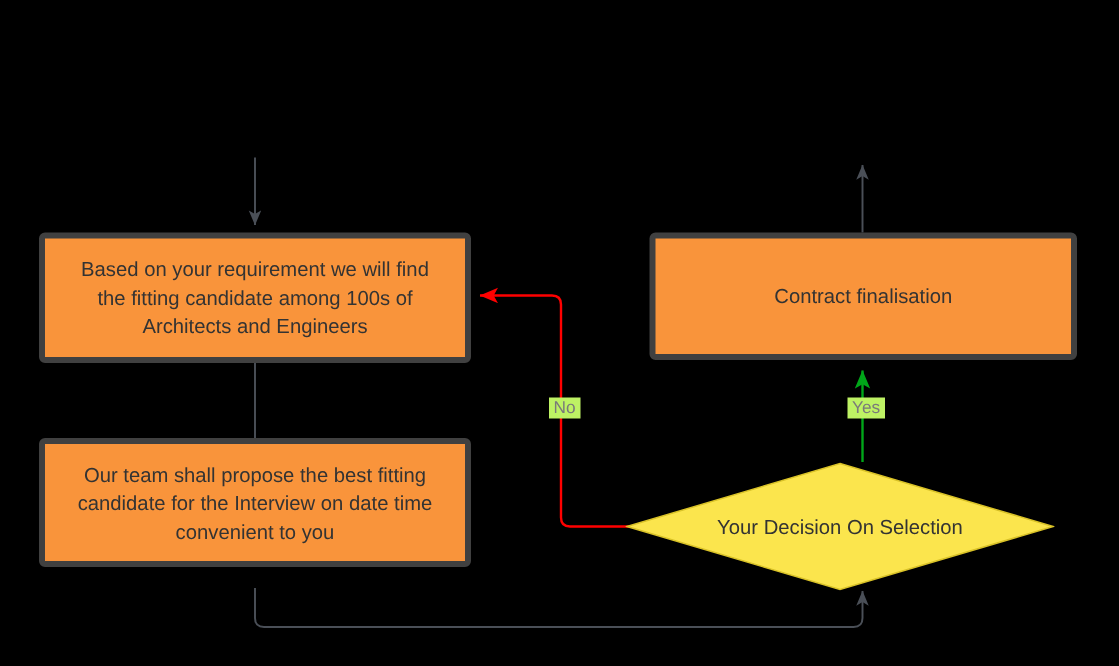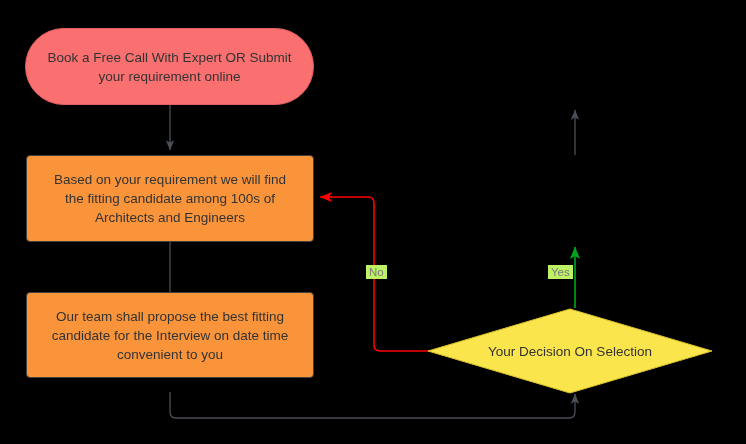--- a/index.html
+++ b/index.html
@@ -38,21 +38,21 @@
     padding: 0 14px;
     white-space: pre-line;
   }
   .pill {
     background: #FA7070;
     border: 1px solid #E85F5F;
     border-radius: 42px;
   }
   .rect {
     background: #F9943B;
-    border: 1px solid #404040;
+    border: 4px solid #404040;
     border-radius: 4px;
   }
   .diamond-wrap {
     position: absolute;
     z-index: 2;
     display: flex;
     align-items: center;
     justify-content: center;
   }
   .diamond-shape {
@@ -106,43 +106,42 @@
 
     <path d="M170,392 L170,412 Q170,418 176,418 L569,418 Q575,418 575,412 L575,394" fill="none" stroke="#4a4f57" stroke-width="1.3" marker-end="url(#arrow-gray)"></path>
 
     <path d="M435,351 L380,351 Q374,351 374,345 L374,203 Q374,197 368,197 L320,197" fill="none" stroke="#FF0000" stroke-width="1.6" marker-end="url(#arrow-red)"></path>
 
     <path d="M575,308 L575,247" fill="none" stroke="#00A619" stroke-width="1.6" marker-end="url(#arrow-green)"></path>
 
     <path d="M575,155 L575,110" fill="none" stroke="#4a4f57" stroke-width="1.3" marker-end="url(#arrow-gray)"></path>
   </svg>
 
-  <div class="node pill" style="left:25px; top:28px; width:289px; height:77px;">
-    <span class="label">Book a Free Call With Expert OR Submit
-your requirement online</span>
-  </div>
 
 
   <div class="node rect" style="left:26px; top:155px; width:288px; height:87px;">
     <span class="label">Based on your requirement we will find
 the fitting candidate among 100s of
 Architects and Engineers</span>
   </div>
 
+  <div class="node rect" style="left:433px; top:155px; width:285px; height:85px;">
+    <span class="label">Contract finalisation</span>
+  </div>
 
   <div class="node rect" style="left:26px; top:292px; width:288px; height:86px;">
     <span class="label">Our team shall propose the best fitting
 candidate for the Interview on date time
 convenient to you</span>
   </div>
 
-  <div class="diamond-wrap" style="left:427px; top:308px; width:286px; height:86px;">
+  <div class="diamond-wrap" style="left:417px; top:308px; width:286px; height:86px;">
     <svg class="diamond-shape" viewBox="0 0 286 86" preserveAspectRatio="none" xmlns="http://www.w3.org/2000/svg">
       <polygon points="143,1 285,43 143,85 1,43" fill="#FBE54D" stroke="#D9C227" stroke-width="1"></polygon>
     </svg>
     <span class="diamond-label">Your Decision On Selection</span>
   </div>
 
   <div class="edge-label" style="left:366px; top:265px;">No</div>
 
-  <div class="edge-label" style="left:548px; top:265px;">Yes</div>
+  <div class="edge-label" style="left:565px; top:265px;">Yes</div>
 
 </div>
 
 </body></html>

